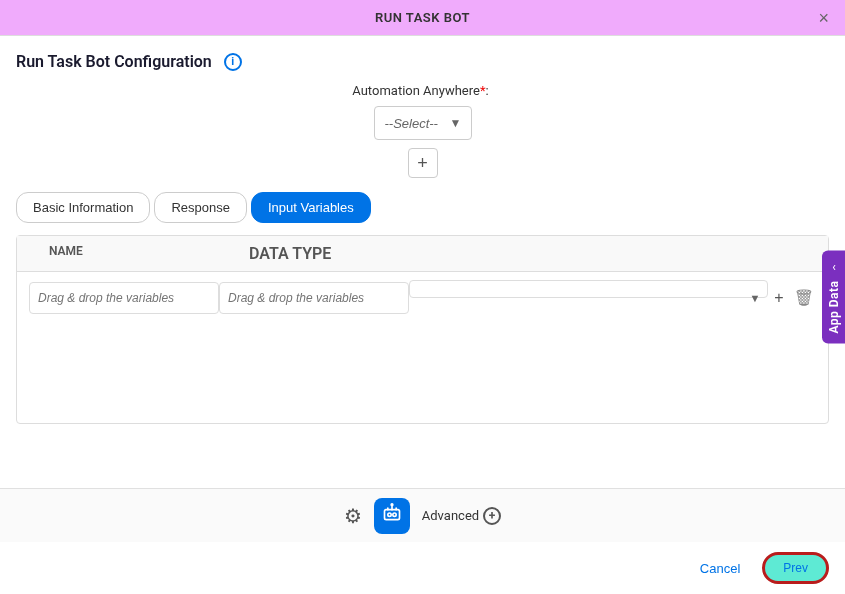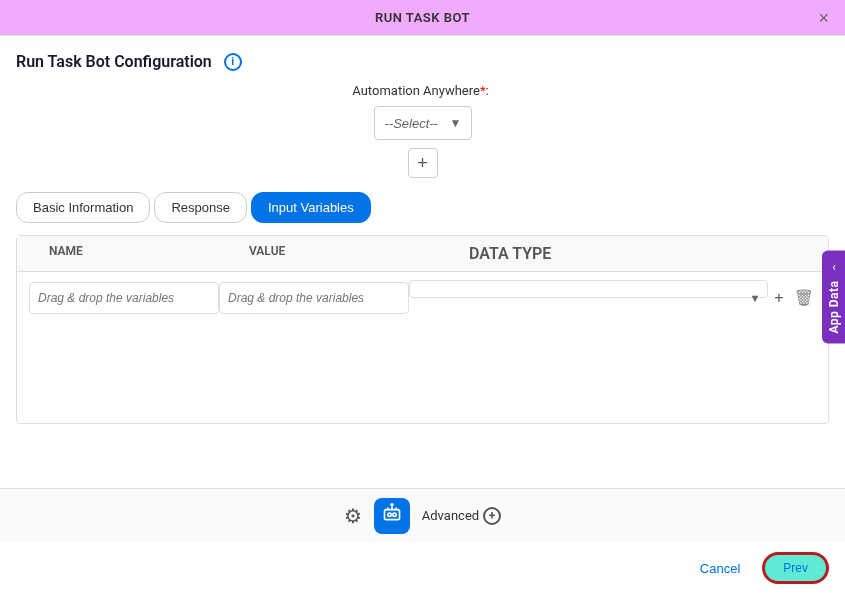--- a/index.html
+++ b/index.html
@@ -397,21 +397,20 @@
 
     <div class="tabs">
       <button class="tab">Basic Information</button>
       <button class="tab">Response</button>
       <button class="tab active">Input Variables</button>
     </div>
 
     <div class="table-section">
       <div class="table-header">
         <div class="col-name">NAME</div>
-        <div class="col-value">VALUE</div>
         <div class="col-datatype">DATA TYPE</div>
       </div>
       <div class="table-row-data">
         <input class="drag-input" type="text" placeholder="Drag &amp; drop the variables" style="">
         <input class="drag-input" type="text" placeholder="Drag &amp; drop the variables" style="">
         <div class="datatype-wrapper">
           <select class="datatype-select">
             <option>String</option>
             <option>Number</option>
             <option>Boolean</option>

